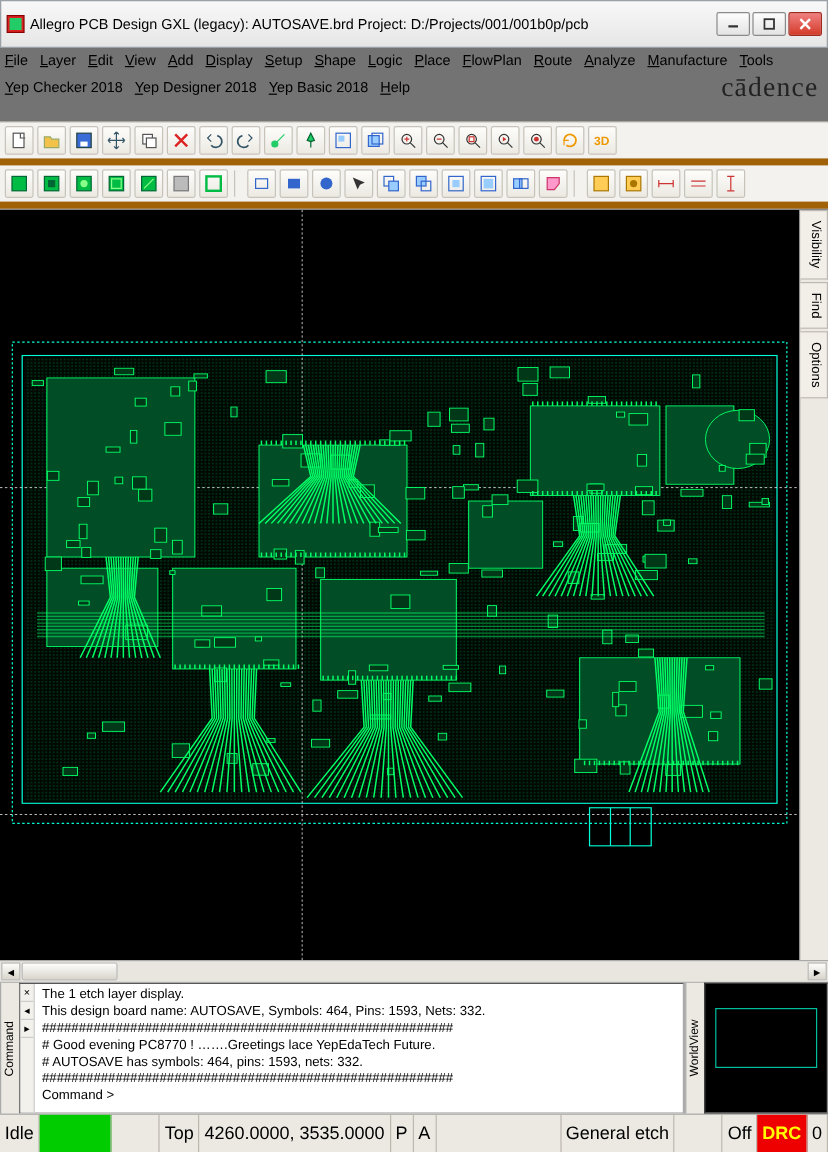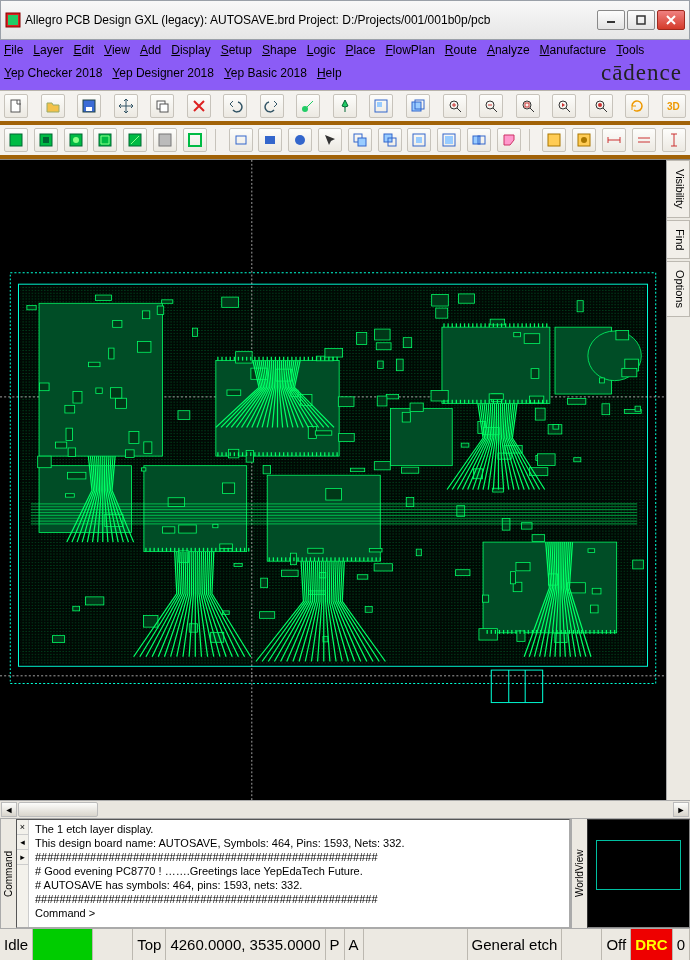--- a/index.html
+++ b/index.html
@@ -3,25 +3,25 @@
 <meta charset="utf-8">
 <style>
 * { box-sizing: border-box; margin: 0; padding: 0; font-family: "Segoe UI", Tahoma, sans-serif; }
 body { background: #d4d0c8; width: 690px; height: 960px; overflow: hidden; display: flex; flex-direction: column; }
 .titlebar { height: 40px; background: linear-gradient(#f8f8f8,#e6e6e6); border: 1px solid #9aa0a8; display: flex; align-items: center; padding: 0 4px; }
 .titlebar .ico { width: 16px; height: 16px; margin-right: 4px; }
 .titlebar .ttxt { font-size: 12px; flex: 1; white-space: nowrap; overflow: hidden; }
 .winbtns { display: flex; gap: 2px; }
 .winbtn { width: 28px; height: 20px; border: 1px solid #8a8a8a; border-radius: 2px; background: linear-gradient(#fdfdfd,#e3e3e3); display: flex; align-items: center; justify-content: center; font-size: 10px; }
 .winbtn.close { background: linear-gradient(#f08080,#d43b2a); color: #fff; border-color: #a02a1e; }
-.menubar { background: #8b5cf6; border-bottom: 1px solid #b8b4ac; padding: 2px 4px 4px 4px; display: flex; flex-wrap: wrap; align-items: center; column-gap: 10px; row-gap: 2px; font-size: 12px; text-align: right; }
+.menubar { background: #737373; border-bottom: 1px solid #b8b4ac; padding: 2px 4px 15px 4px; display: flex; flex-wrap: wrap; align-items: center; column-gap: 10px; row-gap: 2px; font-size: 12px; text-align: right; }
 .menuitem { text-decoration: underline; text-decoration-color: transparent; cursor: default; padding: 1px 0; }
 .menuitem .ul { text-decoration: underline; }
 .brand { margin-left: auto; font-family: Georgia, serif; font-size: 23px; letter-spacing: 1px; color: #222; padding-right: 4px; }
-.toolbar { background: #f4f2ee; border-bottom: 4px solid #a16207; padding: 3px 4px; display: flex; align-items: center; gap: 3px; justify-content: space-between; }
+.toolbar { background: #f4f2ee; border-bottom: 6px solid #a16207; padding: 3px 4px; display: flex; align-items: center; gap: 3px; }
 .tbtn { width: 24px; height: 24px; border: 1px solid #c7c3bb; background: linear-gradient(#fdfdfb,#ece9e2); border-radius: 2px; display: flex; align-items: center; justify-content: center; }
 .tbtn svg { width: 16px; height: 16px; }
 .sep { width: 6px; height: 22px; border-left: 1px solid #c7c3bb; margin: 0 2px; }
 .workarea { flex: 1; display: flex; border-top: 1px solid #888; min-height: 0; }
 .canvaswrap { flex: 1; position: relative; background: #000; overflow: hidden; }
 .sidetabs { width: 24px; background: #ece9e2; border-left: 1px solid #aaa; display: flex; flex-direction: column; }
 .sidetab { flex: 0 0 auto; writing-mode: vertical-rl; text-orientation: mixed; font-size: 11px; padding: 8px 3px; border: 1px solid #bdb9b1; border-left: none; background: #f2efe9; margin-bottom: 2px; text-align: center; }
 .canvaswrap svg { position: absolute; inset: 0; width: 100%; height: 100%; }
 .hscroll { height: 18px; background: #e9e6df; border-top: 1px solid #aaa; position: relative; }
 .hscroll .thumb { position: absolute; left: 18px; width: 80px; top: 1px; bottom: 1px; background: linear-gradient(#fdfdfb,#d9d5cc); border: 1px solid #bbb; border-radius: 2px;}

